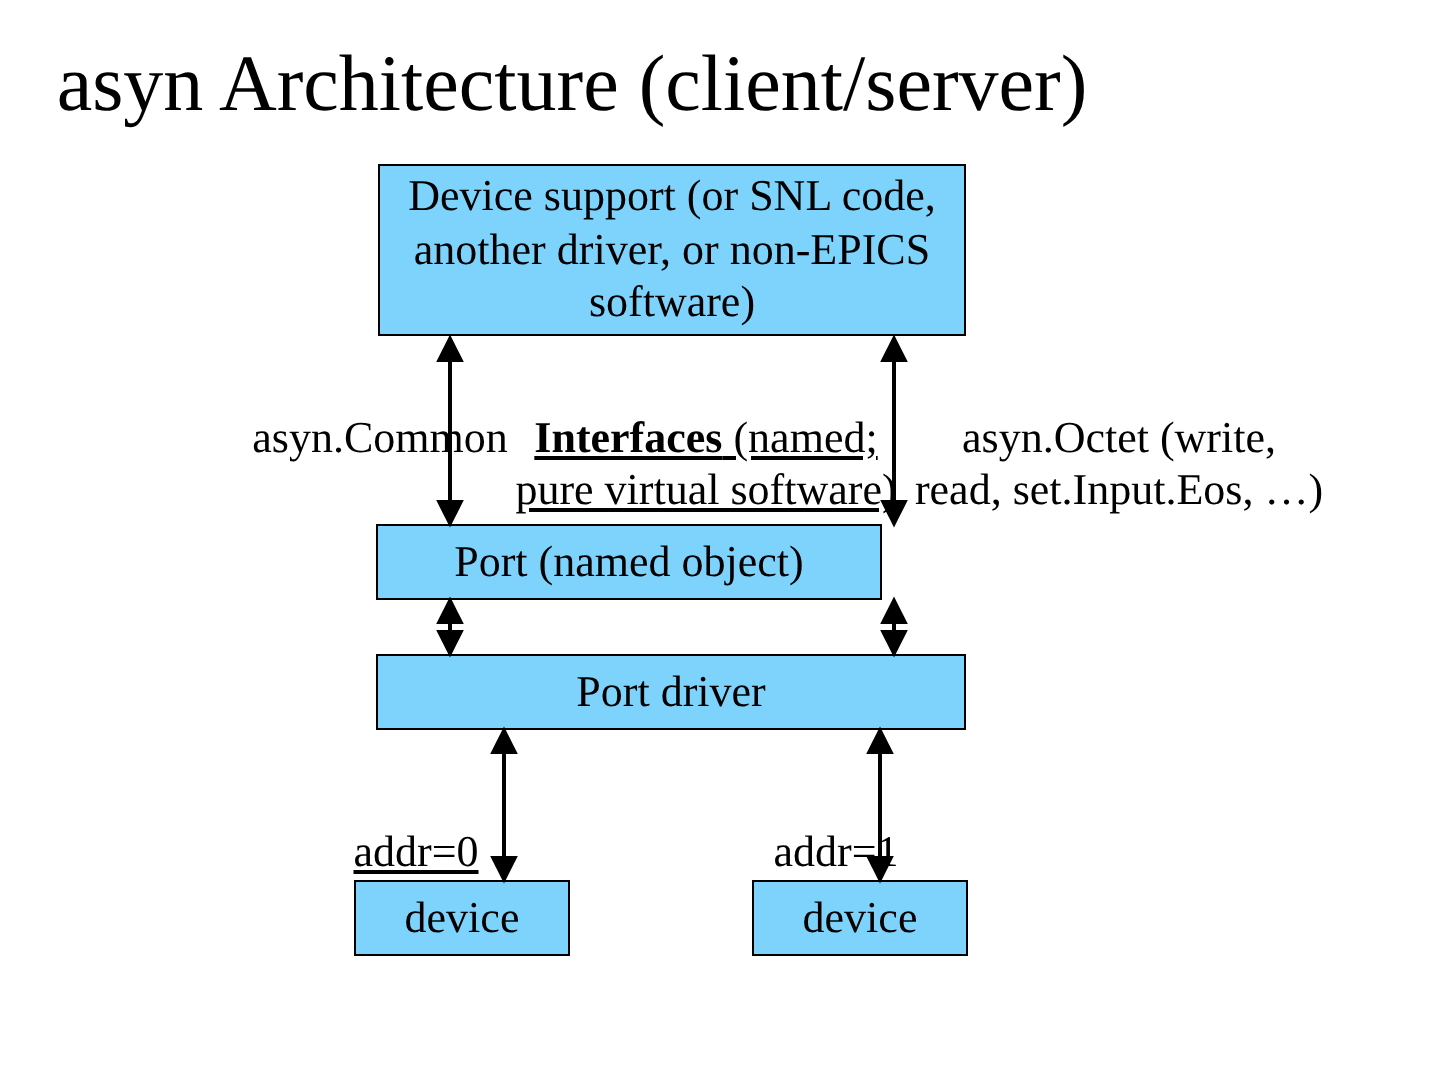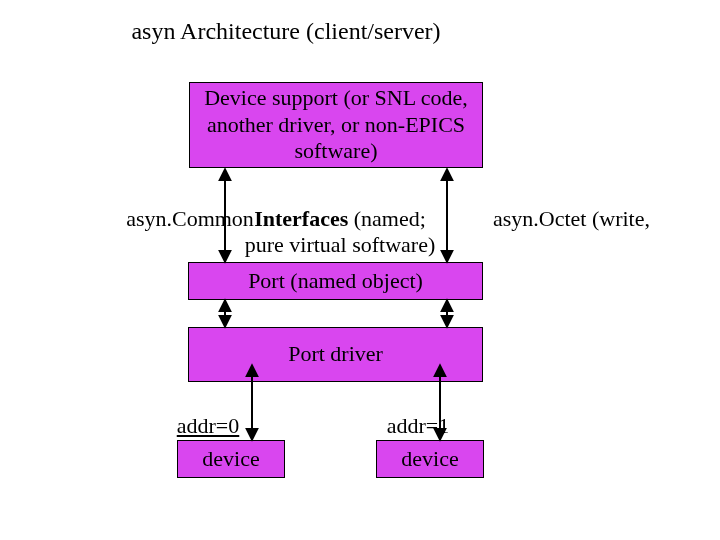--- a/index.html
+++ b/index.html
@@ -15,26 +15,26 @@
     position: relative;
     width: 720px;
     height: 540px;
   }
   .title {
     position: absolute;
     top: 18px;
     left: 0;
     width: 572px;
     text-align: center;
-    font-size: 24px;
+    font-size: 40px;
   }
   .box {
     position: absolute;
     border: 1.6px solid #000;
-    background: #d946ef;
+    background: #7dd3fc;
     text-align: center;
     display: flex;
     align-items: center;
     justify-content: center;
     padding: 4px 10px;
     box-sizing: border-box;
     font-size: 22px;
     line-height: 1.2;
   }
   .label {
@@ -60,34 +60,35 @@
   <div class="title">asyn Architecture (client/server)</div>
 
   <div class="box" style="left:189px; top:82px; width:294px; height:86px;">
     <span>Device support (or SNL code, another driver, or non-EPICS software)</span>
   </div>
 
   <div class="label" style="left:95px; top:206px; width:190px; text-align:center;">
     <span>asyn.Common</span><br>
   </div>
 
-  <div class="label" style="left:235px; top:206px; width:210px;">
+  <div class="label" style="left:248px; top:206px; width:210px;text-decoration:underline;">
     <span style="font-weight:bold;">Interfaces</span><span> (named;</span><br>
     <span>pure virtual software)</span>
   </div>
 
-  <div class="label" style="left:447px; top:206px; width:225px; text-align:center;margin-left:12px;">
+  <div class="label" style="left:447px; top:206px; width:225px; text-align:center;">
     <span>asyn.Octet (write,</span><br>
+    <span>read, set.Input.Eos, …)</span>
   </div>
 
-  <div class="box" style="left:188px; top:262px; width:295px; height:38px;">
+  <div class="box" style="left:188px; top:262px; width:253px; height:38px;">
     <span>Port (named object)</span>
   </div>
 
-  <div class="box" style="left:188px; top:327px; width:295px; height:55px;">
+  <div class="box" style="left:188px; top:327px; width:295px; height:38px;">
     <span>Port driver</span>
   </div>
 
   <div class="label" style="left:168px; top:413px; width:80px;text-decoration:underline;">addr=0</div>
   <div class="label" style="left:378px; top:413px; width:80px;">addr=1</div>
 
   <div class="box" style="left:177px; top:440px; width:108px; height:38px;">
     <span>device</span>
   </div>
   <div class="box" style="left:376px; top:440px; width:108px; height:38px;">

